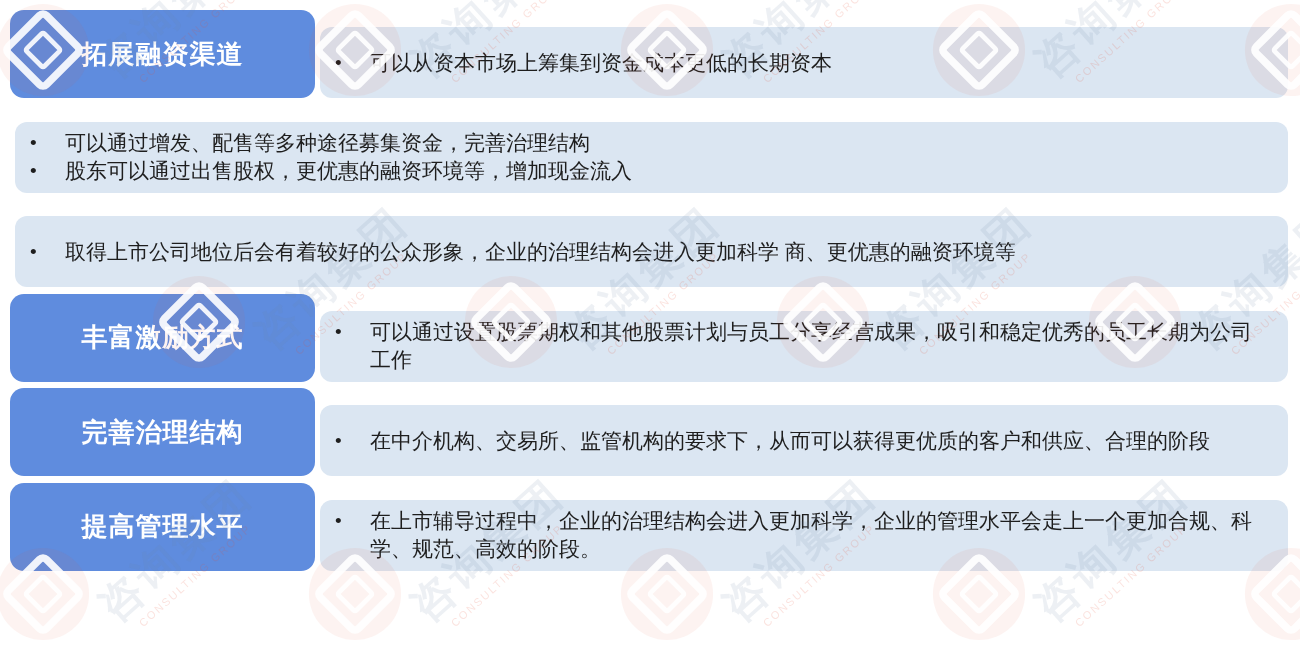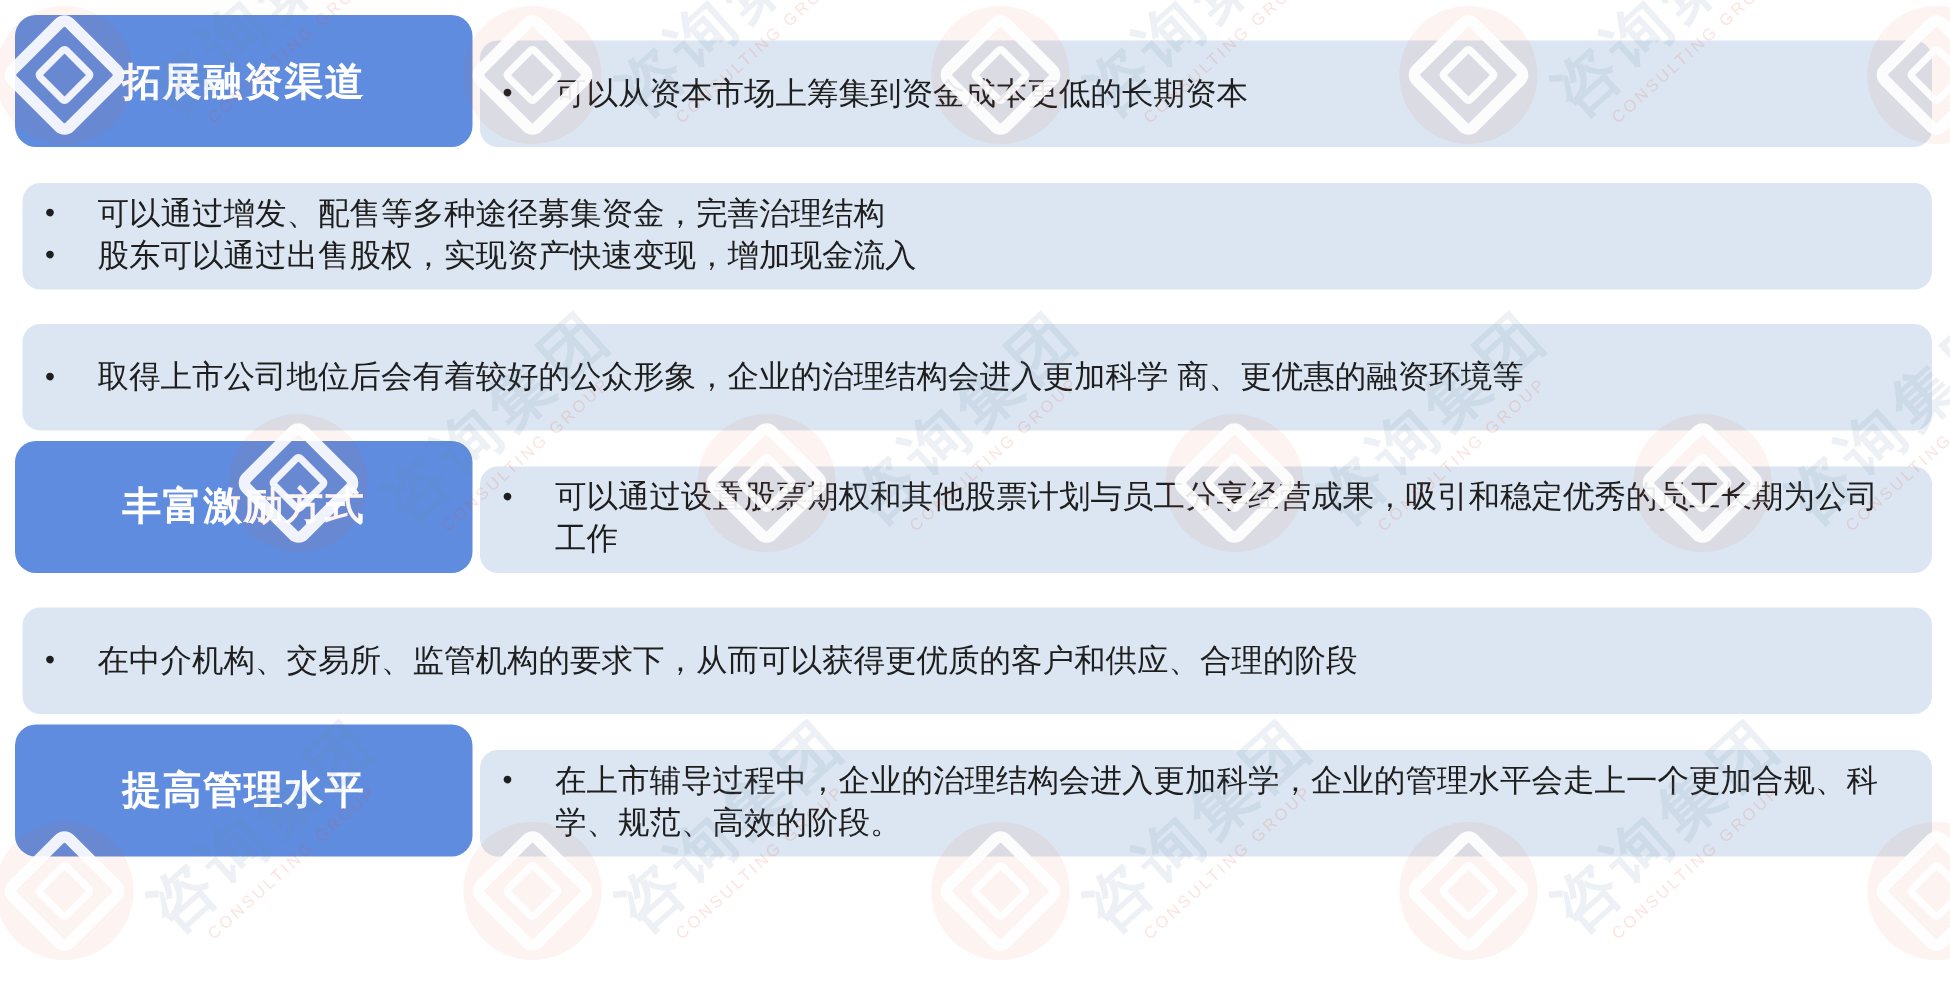--- a/index.html
+++ b/index.html
@@ -76,21 +76,21 @@
         </div>
       </div>
       <div class="row">
         <div class="content-box">
           <div class="bullet-item">
             <span class="bullet-glyph">•</span>
             <span class="bullet-text">可以通过增发、配售等多种途径募集资金，完善治理结构</span>
           </div>
           <div class="bullet-item">
             <span class="bullet-glyph">•</span>
-            <span class="bullet-text">股东可以通过出售股权，实现资产快速变现，增加现金流入</span>
+            <span class="bullet-text">股东可以通过出售股权，更优惠的融资环境等，增加现金流入</span>
           </div>
         </div>
       </div>
       <div class="row">
         <div class="content-box">
           <div class="bullet-item">
             <span class="bullet-glyph">•</span>
             <span class="bullet-text">取得上市公司地位后会有着较好的公众形象，企业的治理结构会进入更加科学 商、更优惠的融资环境等</span>
           </div>
         </div>
@@ -100,20 +100,23 @@
           <span>丰富激励方式</span>
         </div>
         <div class="content-box">
           <div class="bullet-item">
             <span class="bullet-glyph">•</span>
             <span class="bullet-text">可以通过设置股票期权和其他股票计划与员工分享经营成果，吸引和稳定优秀的员工长期为公司工作</span>
           </div>
         </div>
       </div>
       <div class="row">
+        <div class="label-box">
+          <span>完善治理结构</span>
+        </div>
         <div class="content-box">
           <div class="bullet-item">
             <span class="bullet-glyph">•</span>
             <span class="bullet-text">在中介机构、交易所、监管机构的要求下，从而可以获得更优质的客户和供应、合理的阶段</span>
           </div>
         </div>
       </div>
       <div class="row">
         <div class="label-box">
           <span>提高管理水平</span>

